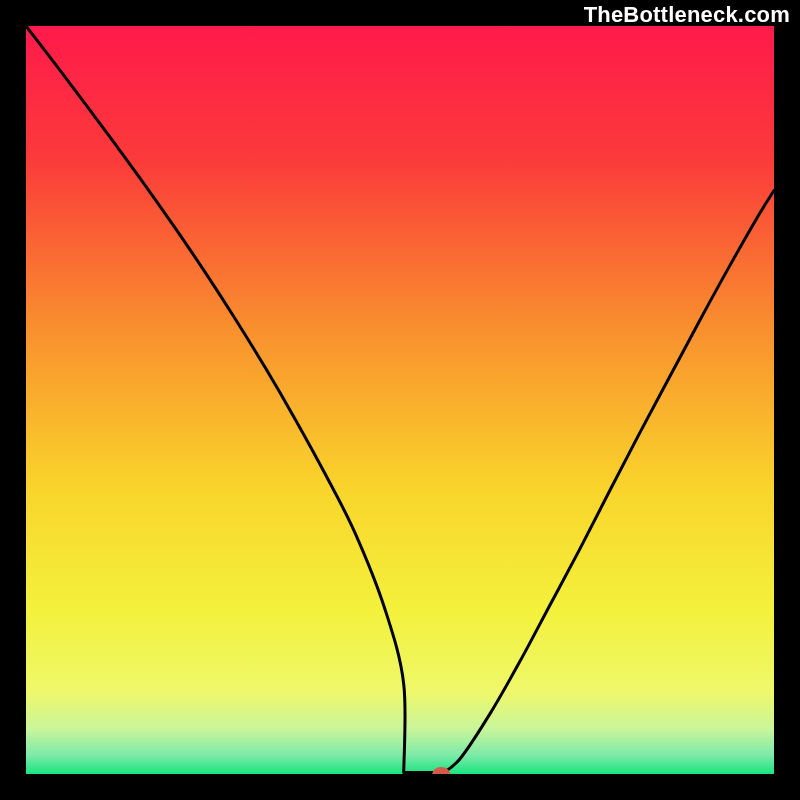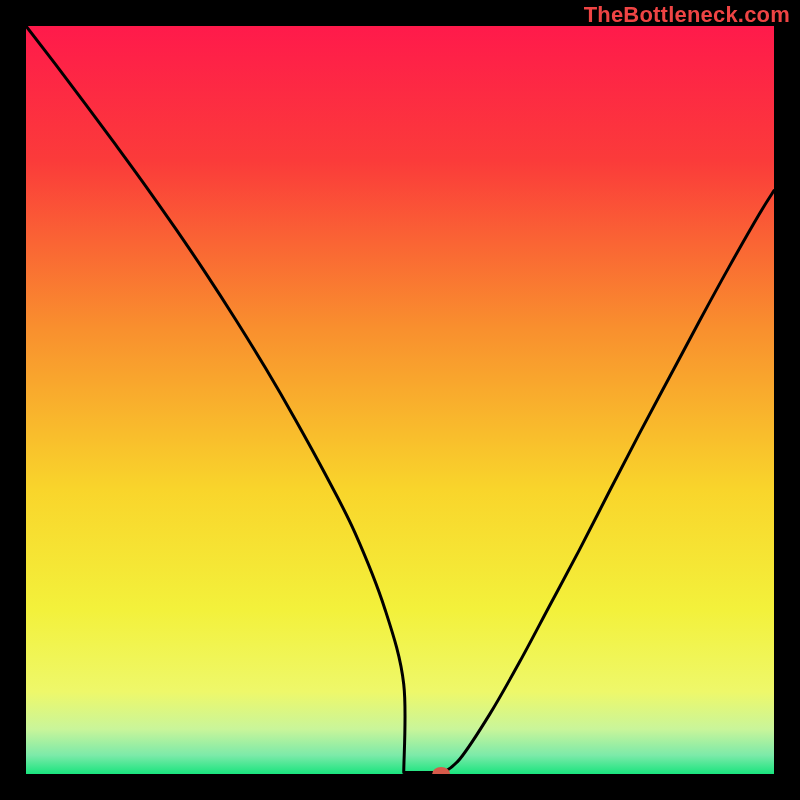--- a/index.html
+++ b/index.html
@@ -18,21 +18,21 @@
     width: 800px;
     height: 800px;
     background: #000;
   }
   .watermark {
     position: absolute;
     top: 2px;
     right: 10px;
     font-size: 22px;
     font-weight: 600;
-    color: #ef4444;
+    color: #ffffff;
     letter-spacing: 0.2px;
   }
   .plot {
     position: absolute;
     left: 26px;
     top: 26px;
     width: 748px;
     height: 748px;
   }
   .plot svg {

